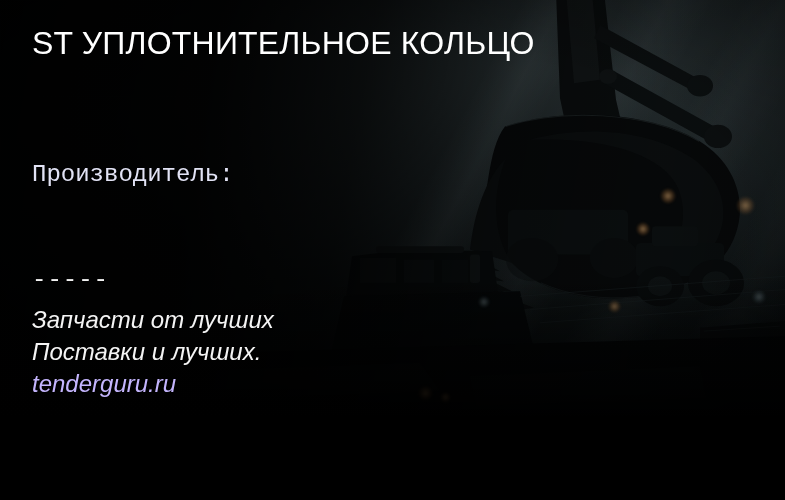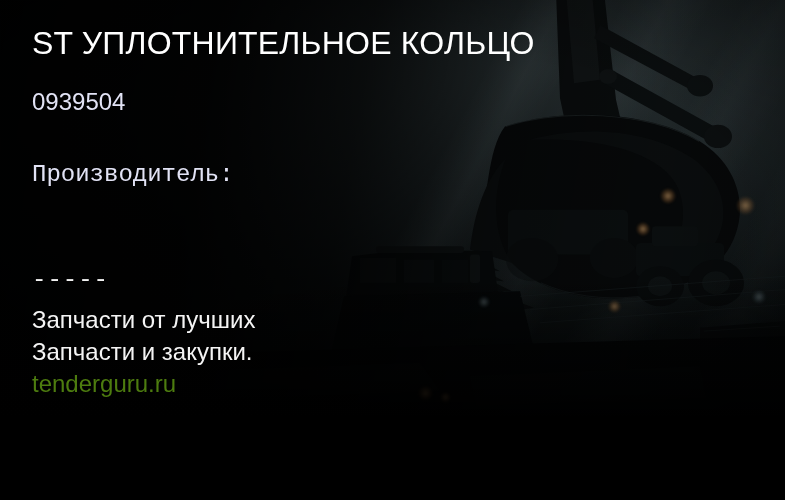--- a/index.html
+++ b/index.html
@@ -138,22 +138,23 @@
     top: 304px;
     margin: 0;
   }
   .tagline p {
     margin: 0;
     font-size: 24px;
     font-weight: 400;
     line-height: 1.33;
     color: #f4f4f4;
     white-space: nowrap;
-  }
-  .tagline p.site { color: #4d7c0f; }
+    font-style: italic;
+  }
+  .tagline p.site { color: #c4b5fd; }
 </style>
 </head>
 <body>
 
 <div id="banner">
 
   <div class="bg-layer bg-base"></div>
   <div class="bg-layer bg-rays"></div>
   <div class="bg-layer bg-grid"></div>
 
@@ -252,29 +253,28 @@
   <div class="bokeh cool" style="left:752px; top:290px; width:14px; height:14px;"></div>
 
   <div class="bg-layer bg-vignette"></div>
   <div class="bg-layer bg-bottomfade"></div>
 
   <div class="content">
 
     <h1 class="title">ST УПЛОТНИТЕЛЬНОЕ КОЛЬЦО</h1>
 
     <div class="field field-article">
-      <span class="field-value">0939504</span>
     </div>
 
     <div class="field field-maker">
       <span class="field-label">Производитель:</span>
     </div>
 
     <div class="divider">-----</div>
 
     <div class="tagline">
       <p>Запчасти от лучших</p>
-      <p>Запчасти и закупки.</p>
+      <p>Поставки и лучших.</p>
       <p class="site">tenderguru.ru</p>
     </div>
 
   </div>
 </div>
 
 </body></html>

